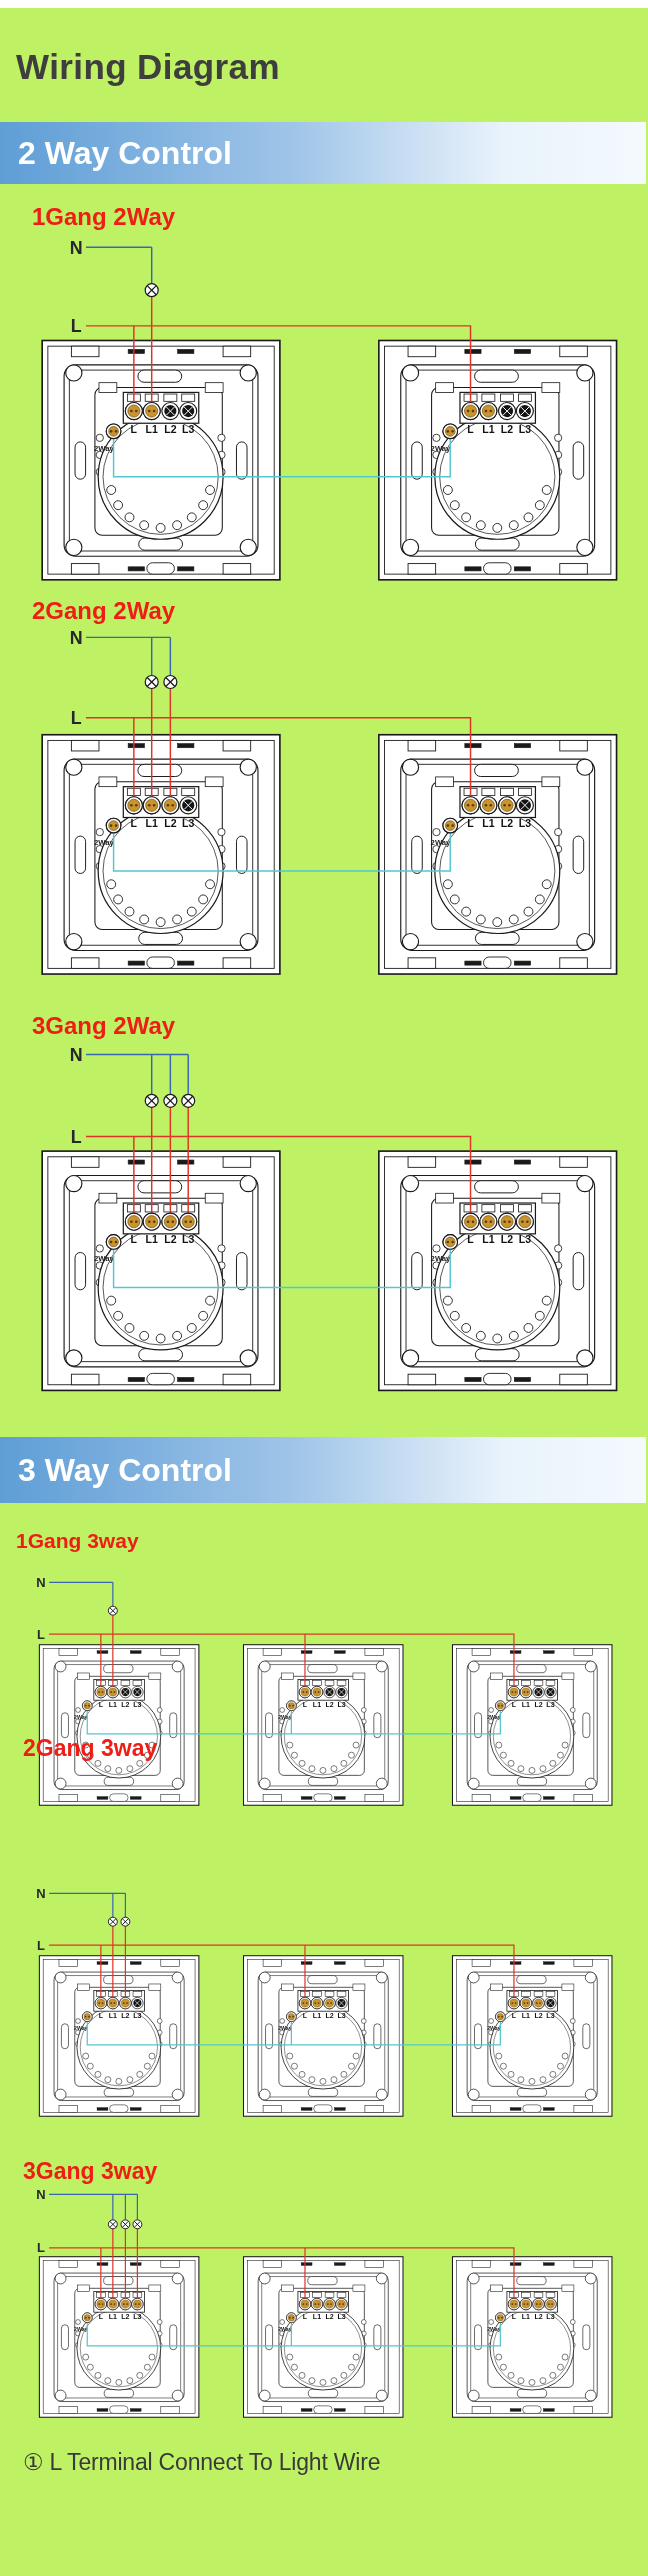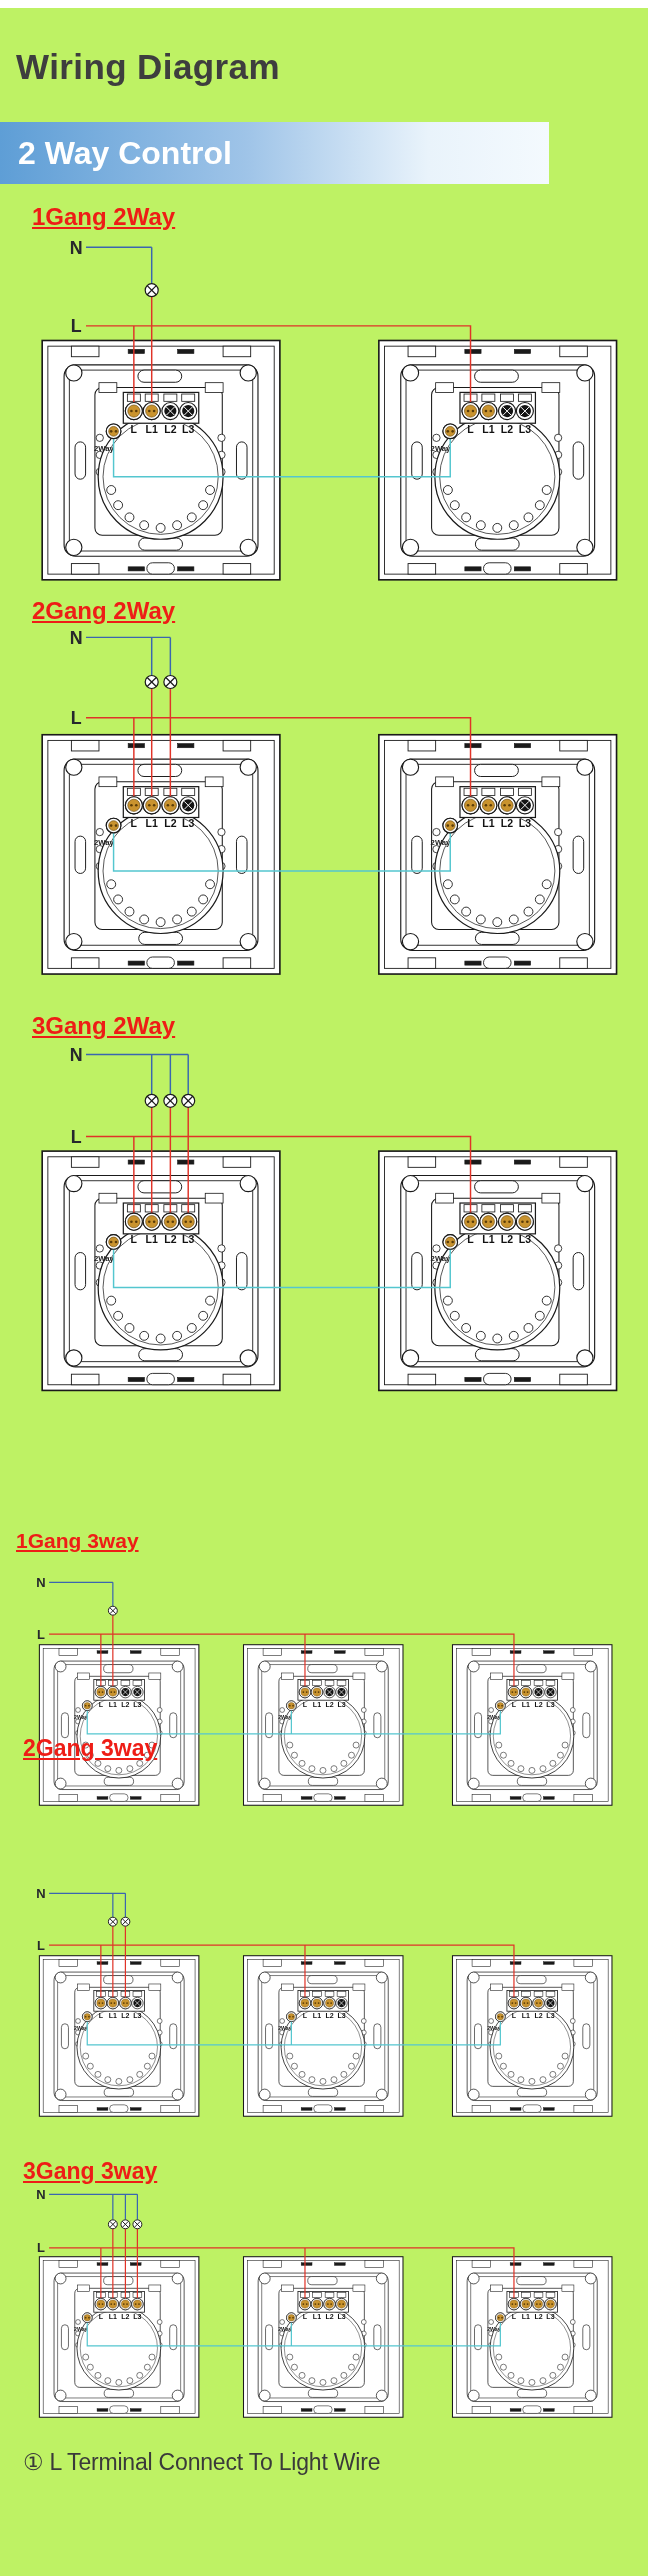--- a/index.html
+++ b/index.html
@@ -1,23 +1,23 @@
 <!DOCTYPE html>
 <html style="font-size:13px"><head>
 <meta charset="utf-8">
 <style>
   html,body{margin:0;padding:0;background:#fff;}
   .page{position:relative;width:649px;height:2576px;background:#bef264;overflow:hidden;
         font-family:"Liberation Sans",sans-serif;margin-top:8px;}
   .title{position:absolute;top:39px;left:16px;margin:0;font-size:35px;font-weight:bold;
          color:#3e3e3e;letter-spacing:0.4px;}
-  .bar{position:absolute;left:0;width:549px;box-sizing:border-box;padding-left:18px;
+  .bar{position:absolute;left:0;width:646px;box-sizing:border-box;padding-left:18px;
        color:#ffffff;font-weight:bold;
        background:linear-gradient(90deg,#5e9ed6 0%,#9fc4e8 45%,#e9f3fb 78%,#f4fafe 100%);}
-  .dlabel{position:absolute;color:#ee1d16;font-weight:bold;text-decoration:underline;}
+  .dlabel{position:absolute;color:#ee1d16;font-weight:bold;}
   .dsvg{position:absolute;left:0;}
   .footnotes{position:absolute;top:2437px;left:23px;font-size:23px;color:#3a3a3a;
              line-height:34px;letter-spacing:-0.2px;}
 </style>
 </head>
 <body>
 
 <div class="page">
 
   <h1 class="title">Wiring Diagram</h1>
@@ -604,20 +604,23 @@
       <circle cx="644" cy="219" r="1.6" fill="#5a3c08"></circle>
       <circle cx="650" cy="219" r="1.6" fill="#5a3c08"></circle>
       <circle cx="555" cy="244" r="9" fill="#fff" stroke="#1a1a1a" stroke-width="1.4"></circle>
       <circle cx="555" cy="244" r="6" fill="#c9932e" stroke="#6b4a10" stroke-width="0.8"></circle>
       <circle cx="552" cy="244" r="1.6" fill="#5a3c08"></circle>
       <circle cx="558" cy="244" r="1.6" fill="#5a3c08"></circle>
       <text x="94" y="20.9" font-size="22" font-weight="bold" fill="#26282c" text-anchor="middle" font-family="Liberation Sans, sans-serif">N</text>
       <text x="94" y="121.9" font-size="22" font-weight="bold" fill="#26282c" text-anchor="middle" font-family="Liberation Sans, sans-serif">L</text>
     </svg>
 
+  <div class="bar" style="top:1429px;height:66px;line-height:66px;font-size:32px;">
+    <span>3 Way Control</span>
+  </div>
 
   <div class="dlabel" style="top:1521px;left:16px;font-size:21px;">1Gang 3way</div>
   <svg id="svg3" class="dsvg" style="top:1563px;" width="649" height="243" viewBox="0 0 800 300">
       <g transform="translate(48,91)">
         <rect x="0" y="0" width="196.9" height="198.2" rx="0" fill="#fff" stroke="#1a1a1a" stroke-width="1.3"></rect>
         <rect x="4.7" y="4.7" width="187.5" height="188.8" rx="0" fill="#fff" stroke="#1a1a1a" stroke-width="0.7"></rect>
         <rect x="24.2" y="4.7" width="22.8" height="8.7" rx="0" fill="#fff" stroke="#1a1a1a" stroke-width="0.7"></rect>
         <rect x="149.9" y="4.7" width="22.8" height="8.7" rx="0" fill="#fff" stroke="#1a1a1a" stroke-width="0.7"></rect>
         <rect x="24.2" y="184.8" width="22.8" height="8.7" rx="0" fill="#fff" stroke="#1a1a1a" stroke-width="0.7"></rect>
         <rect x="149.9" y="184.8" width="22.8" height="8.7" rx="0" fill="#fff" stroke="#1a1a1a" stroke-width="0.7"></rect>

